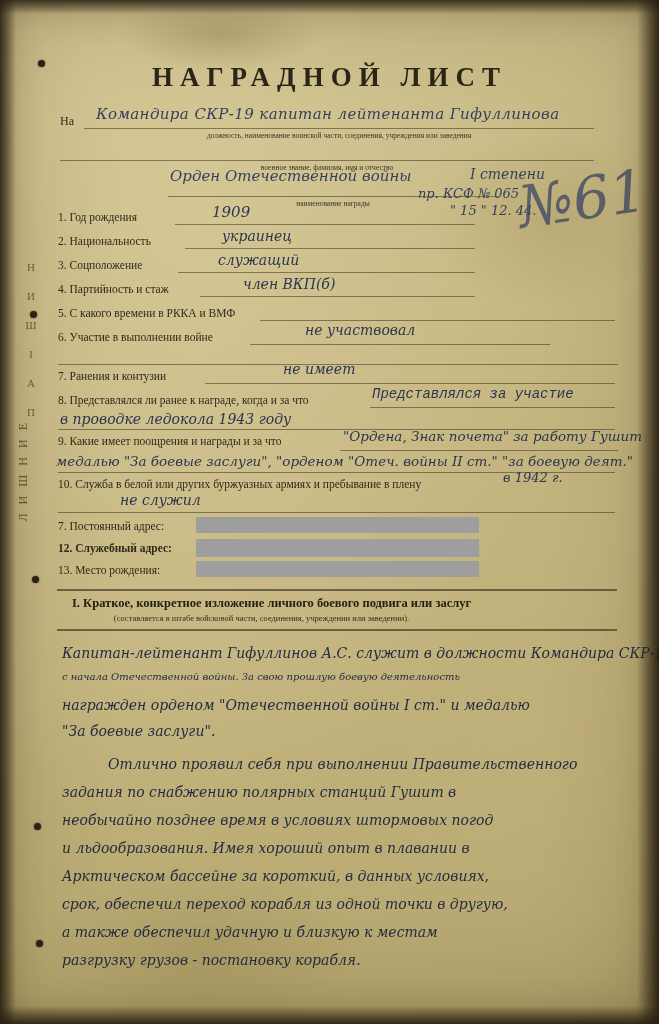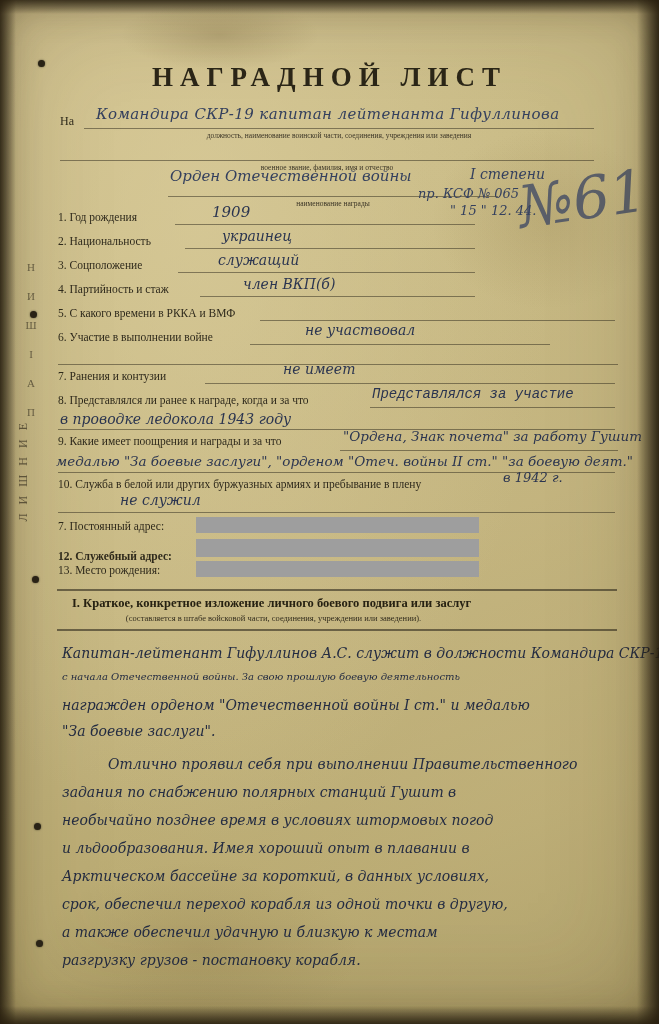--- a/index.html
+++ b/index.html
@@ -160,21 +160,20 @@
   }
   #section-sub {
     position: absolute;
     left: 0;
     top: 613px;
     width: 523px;
     text-align: center;
     font-size: 8.5px;
     color: #332d1e;
     z-index: 15;
-    margin-left: 12px;
   }
   .hdr-rule {
     position: absolute;
     left: 57px;
     width: 560px;
     height: 1.5px;
     background: #3a3425;
     opacity: 0.65;
     z-index: 14;
   }
@@ -319,21 +318,21 @@
   </div>
   <div class="rule" style="left:58px; top:512px; width:557px;"></div>
   <div class="hand" style="left:120px; top:492px; font-size:14px;">не служил</div>
 
   <div class="printed line-item" style="left:58px; top:520px;">
     <span>7.</span>
     <span>Постоянный адрес:</span>
   </div>
   <div class="redaction" style="left:196px; top:517px; width:283px; height:16px;"></div>
 
-  <div class="printed line-item" style="left:58px; top:542px; font-weight:bold;margin-top:8px;">
+  <div class="printed line-item" style="left:58px; top:542px; font-weight:bold;">
     <span>12.</span>
     <span>Служебный адрес:</span>
   </div>
   <div class="redaction" style="left:196px; top:539px; width:283px; height:18px;"></div>
 
   <div class="printed line-item" style="left:58px; top:564px;">
     <span>13.</span>
     <span>Место рождения:</span>
   </div>
   <div class="redaction" style="left:196px; top:561px; width:283px; height:16px;"></div>

